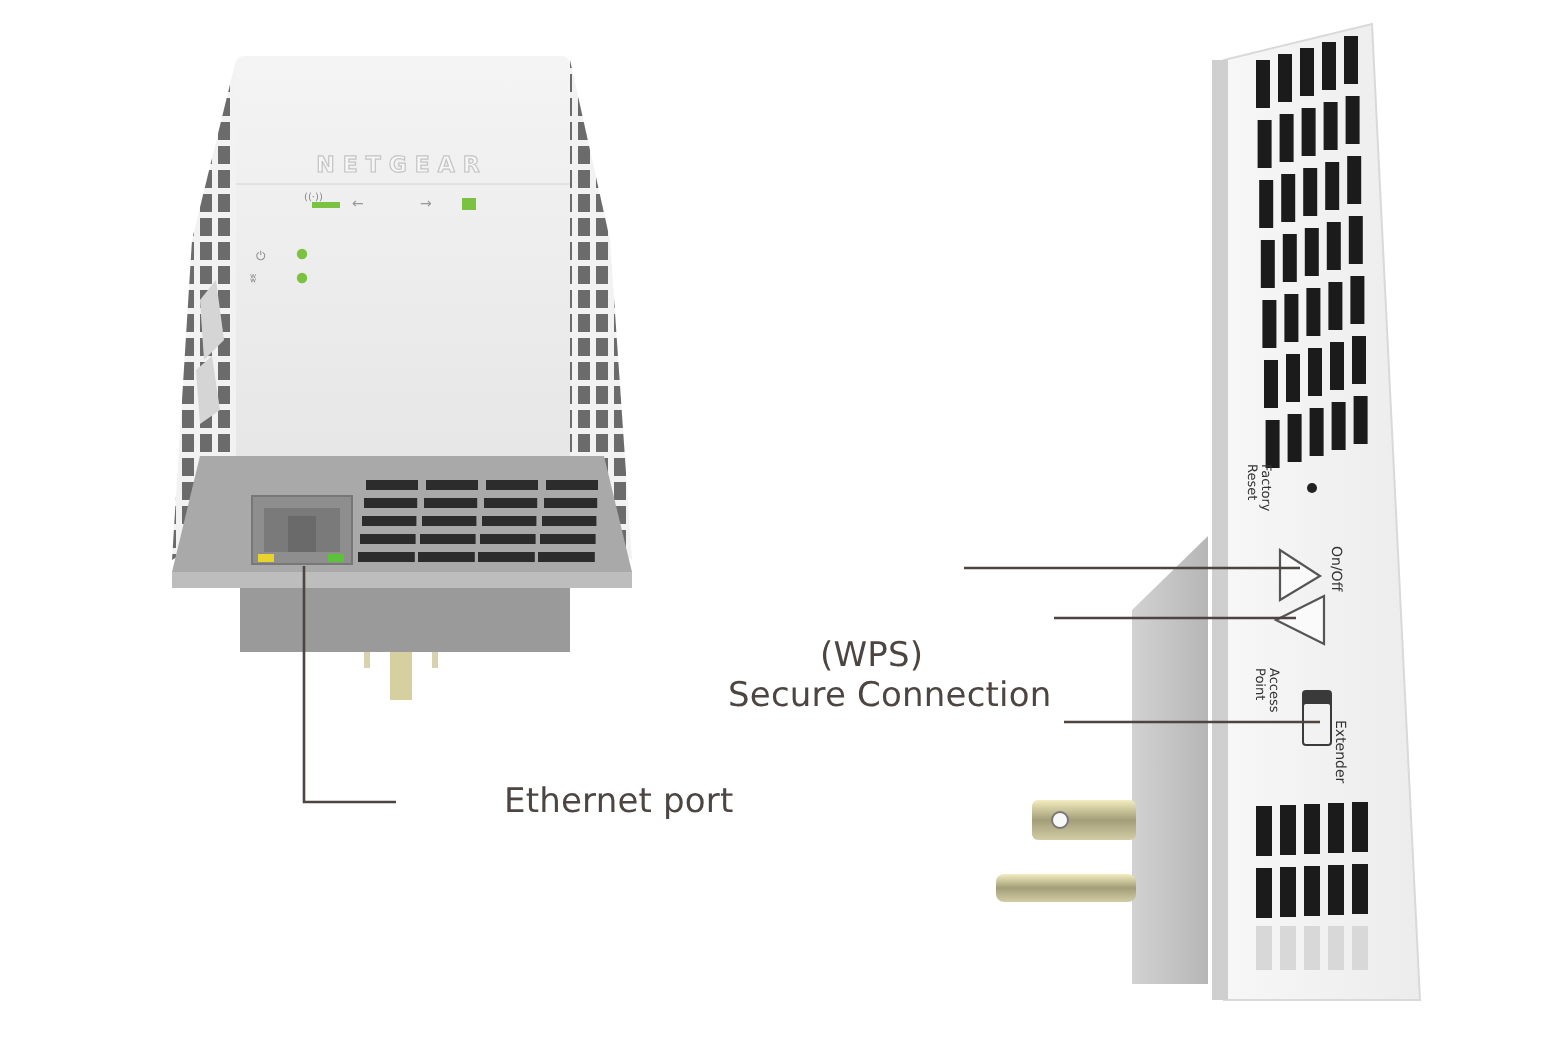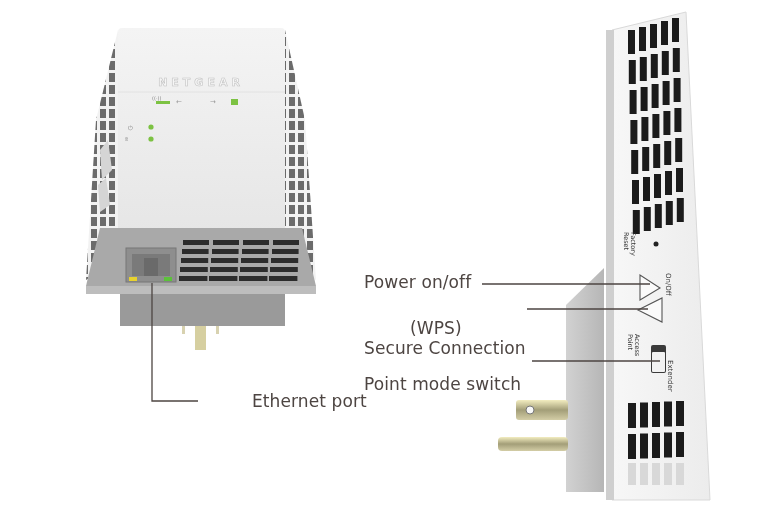--- a/index.html
+++ b/index.html
@@ -188,17 +188,15 @@
     <line x1="482" y1="284" x2="650" y2="284" stroke="#4d4542" stroke-width="1.3"></line>
     <line x1="527" y1="309" x2="648" y2="309" stroke="#4d4542" stroke-width="1.3"></line>
     <line x1="532" y1="361" x2="660" y2="361" stroke="#4d4542" stroke-width="1.3"></line>
   </svg>
 
   <div class="abs" style="left:276px;top:232px;transform:rotate(90deg);transform-origin:left top;font-size:6.5px;color:#333;line-height:7px;width:30px;white-space:normal;">Factory Reset</div>
   <div class="abs" style="left:312px;top:273px;transform:rotate(90deg);transform-origin:left top;font-size:7px;color:#333;white-space:nowrap;">On/Off</div>
   <div class="abs" style="left:280px;top:334px;transform:rotate(90deg);transform-origin:left top;font-size:6.5px;color:#333;line-height:7px;width:30px;white-space:normal;">Access Point</div>
   <div class="abs" style="left:314px;top:360px;transform:rotate(90deg);transform-origin:left top;font-size:7px;color:#333;white-space:nowrap;">Extender</div>
 
-  <div class="label" style="left:4px;top:272px;">Power on/off</div>
   <div class="label" style="left:4px;top:298px;margin-top:40px;">Secure Connection</div>
   <div class="label" style="left:4px;top:318px;margin-left:46px;">(WPS)</div>
-  <div class="label" style="left:4px;top:374px;">Point mode switch</div>
 </div>
 
 </body></html>

